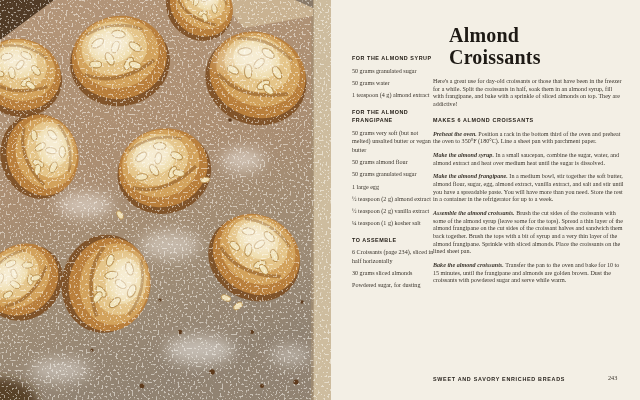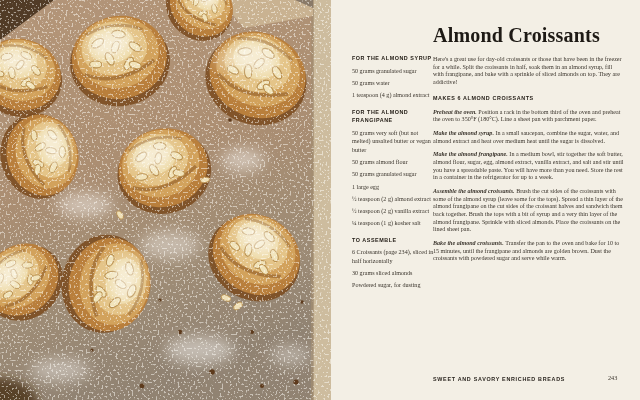--- a/index.html
+++ b/index.html
@@ -23,21 +23,21 @@
     font-family:"Liberation Sans",sans-serif;
     font-size:5.4px;line-height:1.6;letter-spacing:0.55px;
     font-weight:700;color:#262019;margin:0 0 4px;text-transform:uppercase;
   }
   .ing-section p{font-size:6.1px;line-height:1.42;margin:0 0 3.5px;color:#3a342c;}
 
   
   .recipe{position:absolute;left:433px;top:24px;width:191px;}
   .recipe h1{
     font-size:20px;font-weight:700;letter-spacing:0.2px;
-    color:#1e1a15;margin:0 0 10px;line-height:1.1;font-family:Liberation Serif, serif;
+    color:#1e1a15;margin:0 16px 10px;line-height:1.1;font-family:Liberation Serif, serif;
   }
   .intro,.step{font-size:6.1px;line-height:1.26;margin:0 0 6px;}
   .yield{
     font-family:"Liberation Sans",sans-serif;
     font-size:5.4px;font-weight:700;letter-spacing:0.6px;
     color:#262019;margin:8px 0;text-transform:uppercase;
   }
   .step .lead{font-weight:700;font-style:italic;}
 
   

